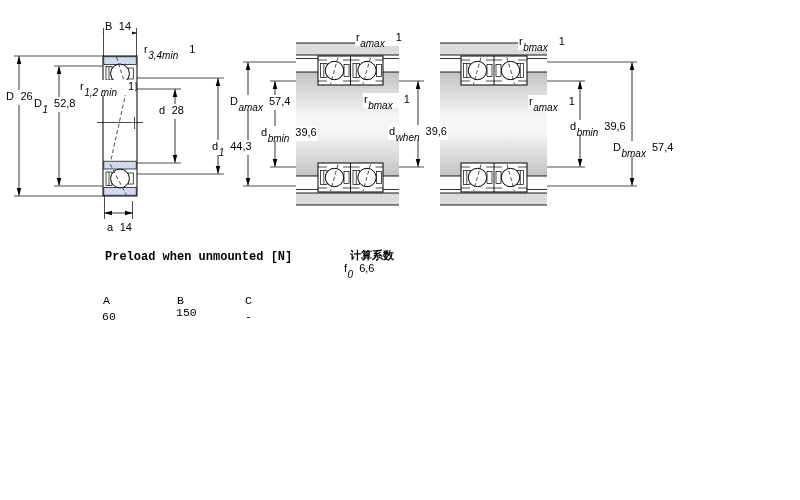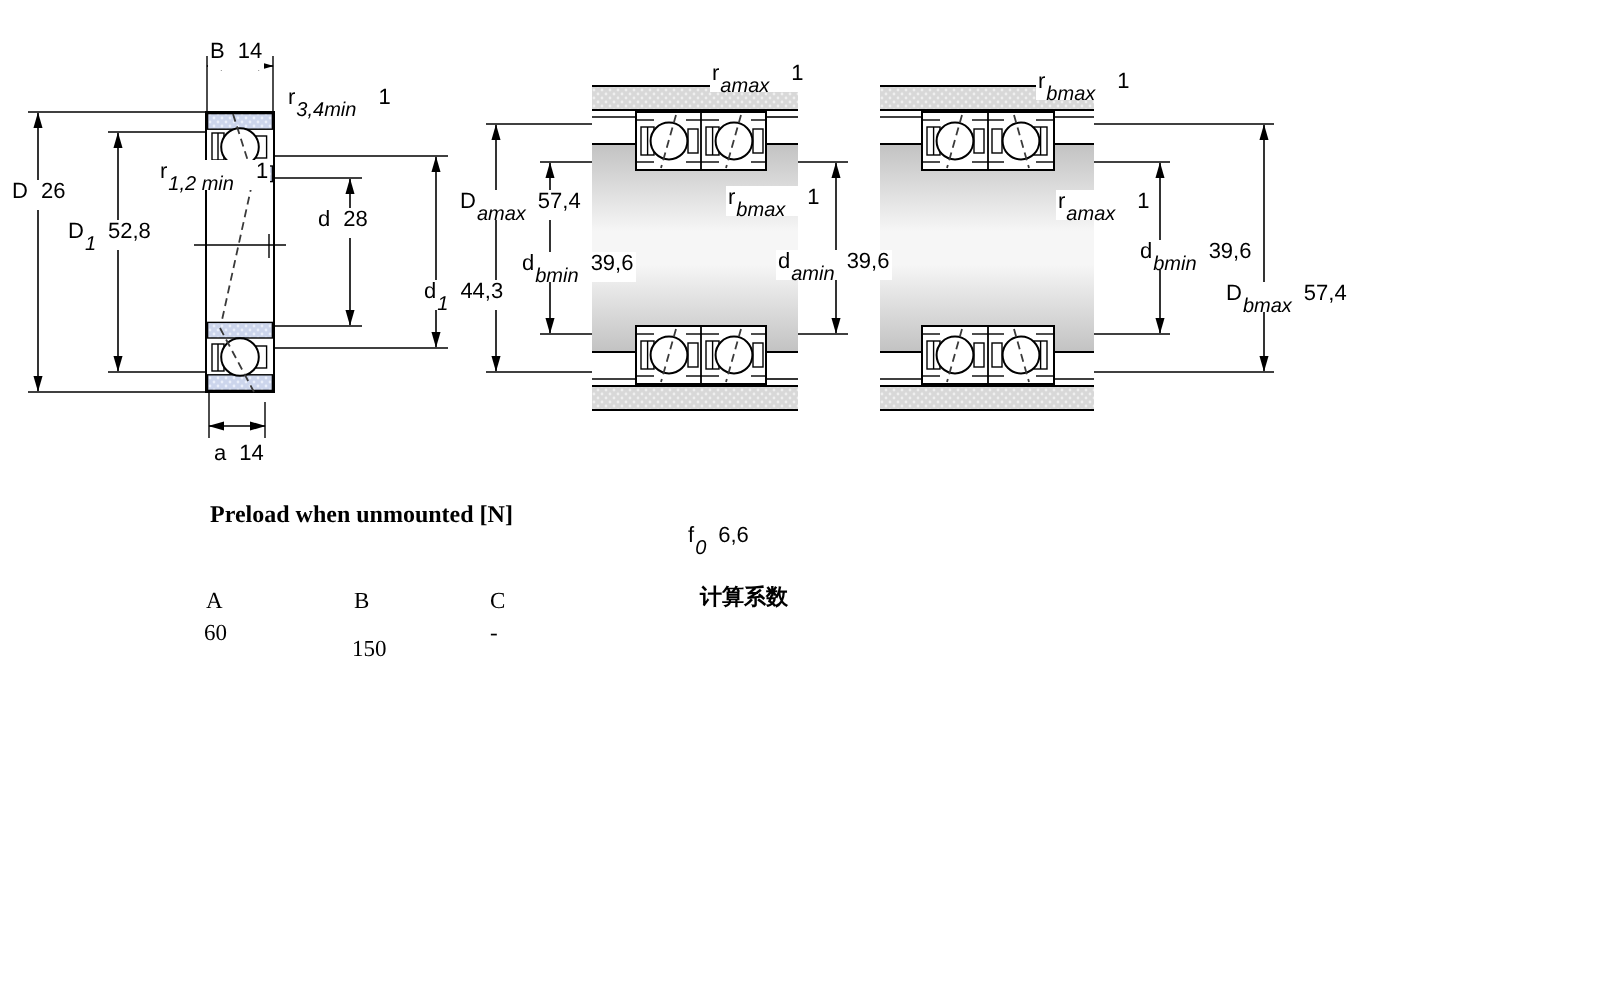--- a/index.html
+++ b/index.html
@@ -10,23 +10,23 @@
   html,body{margin:0;padding:0;background:#fff;}
   #canvas{position:relative;width:800px;height:354px;background:#fff;overflow:hidden;
           font-family:"Liberation Sans",sans-serif;color:#000;}
   #drawing{position:absolute;left:0;top:0;}
   .lbl{position:absolute;font-size:11px;line-height:13px;white-space:nowrap;
        background:#fff;padding:0 1px;z-index:3;}
   .lbl sub{font-size:10px;line-height:1;position:relative;top:3px;margin-left:0.5px;font-style:italic;}
   .lbl .val{margin-left:6px;}
   .lbl.wgap .val{margin-left:11px;}
   .txt{position:absolute;white-space:nowrap;z-index:3;}
-  .serif{font-family:Liberation Serif, serif;font-size:11.5px;line-height:14px;text-align:center;}
+  .serif{font-family:Liberation Mono, monospace;font-size:11.5px;line-height:14px;text-align:center;}
   .serif.b{font-weight:bold;font-size:12px;}
-  .sans{font-family:"Liberation Sans",sans-serif;font-size:11px;line-height:13px;margin-top:44px;}
+  .sans{font-family:"Liberation Sans",sans-serif;font-size:11px;line-height:13px;}
   .sans.b{font-weight:bold;}
 </style>
 </head>
 <body>
 
 <div id="canvas">
 
 <svg id="drawing" width="800" height="500" viewBox="0 0 800 500">
   <defs>
     <marker id="arr" viewBox="0 0 8 6" refX="7.6" refY="3" markerWidth="8" markerHeight="6" orient="auto-start-reverse" markerUnits="userSpaceOnUse">
@@ -280,21 +280,21 @@
 
 <div class="lbl" style="left:104px;top:20px">
   <span class="sym">B</span><sub></sub><span class="val">14</span>
 </div>
 <div class="lbl wgap" style="left:143px;top:43px">
   <span class="sym">r</span><sub>3,4min</sub><span class="val">1</span>
 </div>
 <div class="lbl" style="left:5px;top:90px">
   <span class="sym">D</span><sub></sub><span class="val">26</span>
 </div>
-<div class="lbl" style="left:33px;top:110px">
+<div class="lbl" style="left:33px;top:97px">
   <span class="sym">D</span><sub>1</sub><span class="val">52,8</span>
 </div>
 <div class="lbl wgap" style="left:79px;top:80px">
   <span class="sym">r</span><sub>1,2 min</sub><span class="val">1</span>
 </div>
 <div class="lbl" style="left:158px;top:104px">
   <span class="sym">d</span><sub></sub><span class="val">28</span>
 </div>
 <div class="lbl" style="left:211px;top:140px">
   <span class="sym">d</span><sub>1</sub><span class="val">44,3</span>
@@ -309,21 +309,21 @@
 <div class="lbl" style="left:229px;top:95px">
   <span class="sym">D</span><sub>amax</sub><span class="val">57,4</span>
 </div>
 <div class="lbl" style="left:260px;top:126px">
   <span class="sym">d</span><sub>bmin</sub><span class="val">39,6</span>
 </div>
 <div class="lbl wgap" style="left:363px;top:93px">
   <span class="sym">r</span><sub>bmax</sub><span class="val">1</span>
 </div>
 <div class="lbl" style="left:388px;top:125px">
-  <span class="sym">d</span><sub>amin</sub><span class="val">39,6</span>
+  <span class="sym">d</span><sub>when</sub><span class="val">39,6</span>
 </div>
 
 <div class="lbl wgap" style="left:518px;top:35px">
   <span class="sym">r</span><sub>bmax</sub><span class="val">1</span>
 </div>
 <div class="lbl wgap" style="left:528px;top:95px">
   <span class="sym">r</span><sub>amax</sub><span class="val">1</span>
 </div>
 <div class="lbl" style="left:569px;top:120px">
   <span class="sym">d</span><sub>bmin</sub><span class="val">39,6</span>
@@ -331,21 +331,21 @@
 <div class="lbl" style="left:612px;top:141px">
   <span class="sym">D</span><sub>bmax</sub><span class="val">57,4</span>
 </div>
 
 <div class="txt serif b" style="left:105px;top:250px">Preload when unmounted [N]</div>
 
 <div class="txt serif" style="left:103px;top:294px">A</div>
 <div class="txt serif" style="left:177px;top:294px">B</div>
 <div class="txt serif" style="left:245px;top:294px">C</div>
 <div class="txt serif" style="left:102px;top:310px">60</div>
-<div class="txt serif" style="left:176px;top:318px">150</div>
+<div class="txt serif" style="left:176px;top:306px">150</div>
 <div class="txt serif" style="left:245px;top:310px">-</div>
 
 <div class="txt sans b" style="left:350px;top:249px">计算系数</div>
 <div class="lbl" style="left:343px;top:262px;background:transparent">
   <span class="sym">f</span><sub>0</sub><span class="val">6,6</span>
 </div>
 
 </div>
 
 </body></html>

